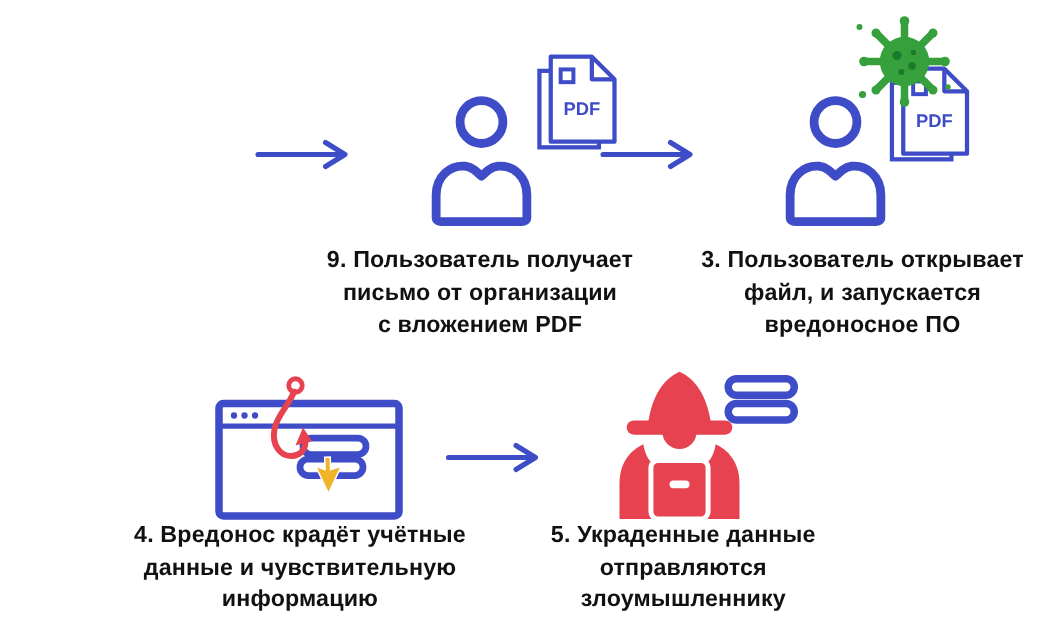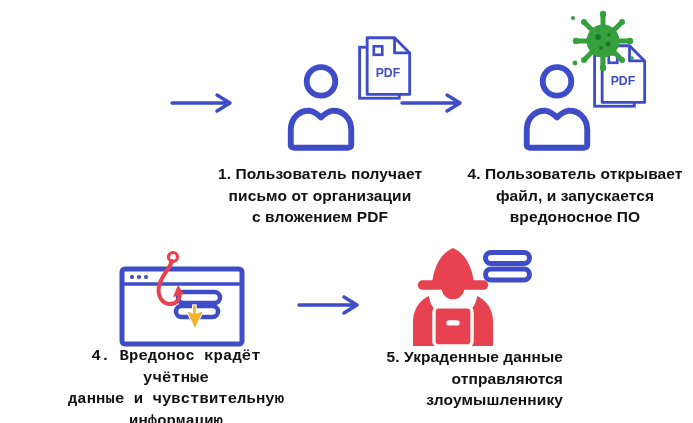--- a/index.html
+++ b/index.html
@@ -28,21 +28,21 @@
       <circle cx="50" cy="22" r="17" fill="#ffffff" stroke="#3e4cc7" stroke-width="7"></circle>
       <path d="M14 98 L14 80 C14 65 25 56 37 57 C43 58 46 61 50 65 C54 61 57 58 63 57 C75 56 86 65 86 80 L86 98 C86 100 84 101 82 101 L18 101 C16 101 14 100 14 98 Z" fill="#ffffff" stroke="#3e4cc7" stroke-width="7" stroke-linejoin="round"></path>
     </svg>
     <svg class="abs" style="left:148px;top:34px;" width="68" height="68" viewBox="0 0 72 72">
       <rect x="7" y="14" width="42" height="54" fill="#ffffff" stroke="#3e4cc7" stroke-width="3"></rect>
       <path d="M15 4 L44 4 L60 20 L60 64 L15 64 Z" fill="#ffffff" stroke="#3e4cc7" stroke-width="3" stroke-linejoin="round"></path>
       <path d="M44 4 L44 20 L60 20" fill="none" stroke="#3e4cc7" stroke-width="3" stroke-linejoin="round"></path>
       <rect x="22" y="13" width="9" height="9" fill="none" stroke="#3e4cc7" stroke-width="2.8"></rect>
       <text x="37" y="45" text-anchor="middle" font-family="Liberation Sans, DejaVu Sans, sans-serif" font-size="13" font-weight="bold" fill="#3e4cc7">PDF</text>
     </svg>
-    <div class="caption" style="left:3px;top:163px;width:224px;">1. Пользователь получает
+    <div class="caption" style="left:3px;top:163px;width:224px;">9. Пользователь получает
 письмо от организации
 с вложением PDF</div>
   </div>
 
   <svg class="abs" style="left:400px;top:92px;" width="68" height="22" viewBox="0 0 68 22">
     <path d="M2 11 H58 M47 3 L60 11 L47 19" fill="none" stroke="#3e4cc7" stroke-width="3.4" stroke-linecap="round" stroke-linejoin="round"></path>
   </svg>
 
   <div class="abs" style="left:455px;top:0;width:238px;height:235px;">
     <svg class="abs" style="left:60px;top:57px;" width="84" height="100" viewBox="0 0 100 105">
@@ -81,26 +81,26 @@
           <circle cx="5" cy="55" r="2.4"></circle>
           <circle cx="62" cy="50" r="1.8"></circle>
       </g>
       <g fill="#1b7a2a">
         <circle cx="28" cy="29" r="3"></circle>
           <circle cx="38" cy="36" r="2.5"></circle>
         <circle cx="31" cy="40" r="2"></circle>
           <circle cx="39" cy="27" r="1.8"></circle>
       </g>
     </svg>
-    <div class="caption" style="left:5px;top:163px;width:230px;">4. Пользователь открывает
+    <div class="caption" style="left:5px;top:163px;width:230px;">3. Пользователь открывает
 файл, и запускается
 вредоносное ПО</div>
   </div>
 
-  <div class="abs" style="left:48px;top:235px;width:255px;height:188px;font-family:Liberation Mono, monospace;">
+  <div class="abs" style="left:72px;top:235px;width:255px;height:188px;">
     <svg class="abs" style="left:68px;top:5px;" width="140" height="110" viewBox="0 0 140 110">
       <g>
         <rect x="6" y="29" width="120" height="75" rx="3" fill="#ffffff" stroke="#3e4cc7" stroke-width="5"></rect>
         <line x1="6" y1="44" x2="126" y2="44" stroke="#3e4cc7" stroke-width="3.5"></line>
         <circle cx="16" cy="37" r="2.1" fill="#3e4cc7"></circle>
         <circle cx="23" cy="37" r="2.1" fill="#3e4cc7"></circle>
         <circle cx="30" cy="37" r="2.1" fill="#3e4cc7"></circle>
       </g>
       <g>
         <rect x="62" y="52" width="42" height="11" rx="5.5" fill="#ffffff" stroke="#3e4cc7" stroke-width="4.5"></rect>
@@ -131,18 +131,18 @@
       <path d="M38 44 A12 12 0 0 0 62 44 Z" fill="#e64250"></path>
       <rect x="13" y="36" width="74" height="10" rx="5" fill="#e64250"></rect>
       <path d="M50 2 C39 7 31 18 28 38 L72 38 C69 18 61 7 50 2 Z" fill="#e64250"></path>
       <rect x="30" y="64" width="40" height="41" rx="5" fill="#e64250" stroke="#ffffff" stroke-width="3.5"></rect>
       <rect x="43" y="78" width="14" height="5.5" rx="2.75" fill="#ffffff"></rect>
     </svg>
     <svg class="abs" style="left:142px;top:14px;" width="52" height="36" viewBox="0 0 52 36">
       <rect x="3.5" y="3.5" width="44" height="11" rx="5.5" fill="none" stroke="#3e4cc7" stroke-width="5"></rect>
       <rect x="3.5" y="20" width="44" height="11" rx="5.5" fill="none" stroke="#3e4cc7" stroke-width="5"></rect>
     </svg>
-    <div class="caption" style="left:8px;top:111px;width:215px;text-align:right;">5. Украденные данные
+    <div class="caption" style="left:8px;top:111px;width:215px;">5. Украденные данные
 отправляются
 злоумышленнику</div>
   </div>
 
 </div>
 
 </body></html>

